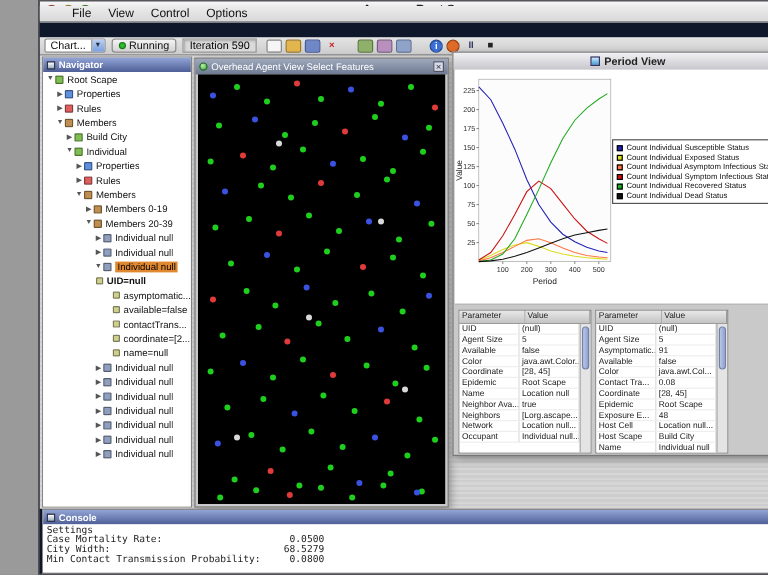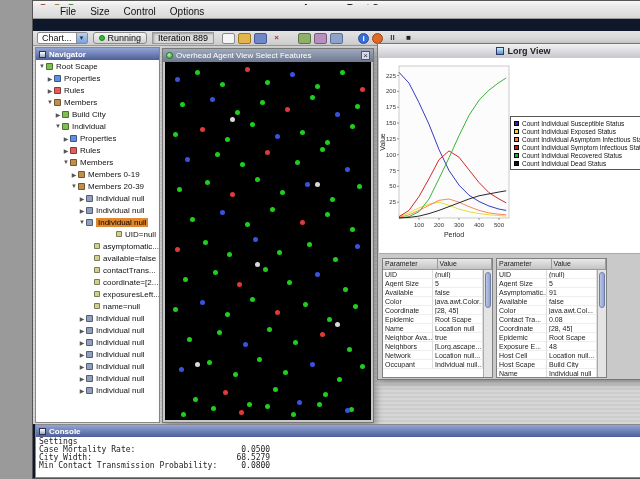--- a/index.html
+++ b/index.html
@@ -100,35 +100,35 @@
     <div class="tl-buttons">
       <span class="tlb red"></span>
       <span class="tlb yellow"></span>
       <span class="tlb green"></span>
     </div>
     <div class="title">Ascape - Root Scape</div>
   </div>
 
   <div class="menubar" id="menubar">
       <div class="menu-item">File</div>
-      <div class="menu-item">Size</div>
+      <div class="menu-item">View</div>
       <div class="menu-item">Control</div>
       <div class="menu-item">Options</div>
     </div>
 
   <div class="toolbar">
     <div class="combo">
       <span>Chart...</span>
       <span class="combo-arrow">▾</span>
     </div>
     <div class="tb-btn">
       <span class="run-dot"></span>
       <span>Running</span>
     </div>
-    <div class="iteration">Iteration 889</div>
+    <div class="iteration">Iteration 590</div>
     <div class="tb-icons" id="tb-icons">
         <div class="tb-icon" style="background: linear-gradient(rgb(245, 245, 245), rgb(245, 245, 245)); border: 1px solid rgb(138, 138, 138);"></div>
         <div class="tb-icon" style="background: linear-gradient(rgb(227, 181, 77), rgb(227, 181, 77)); border: 1px solid rgb(160, 120, 32);"></div>
         <div class="tb-icon" style="background: linear-gradient(rgb(111, 135, 199), rgb(111, 135, 199)); border: 1px solid rgb(68, 89, 154);"></div>
         <div class="tb-icon" style="color: rgb(204, 34, 34);">×</div>
         <div class="tb-icon" style="background: linear-gradient(rgb(143, 176, 106), rgb(143, 176, 106)); border: 1px solid rgb(90, 122, 58); margin-left: 12px;"></div>
         <div class="tb-icon" style="background: linear-gradient(rgb(185, 143, 192), rgb(185, 143, 192)); border: 1px solid rgb(122, 90, 128);"></div>
         <div class="tb-icon" style="background: linear-gradient(rgb(143, 163, 201), rgb(143, 163, 201)); border: 1px solid rgb(90, 111, 154);"></div>
         <div class="tb-icon" style="color: rgb(255, 255, 255); background: linear-gradient(rgb(58, 111, 216), rgb(58, 111, 216)); border: 1px solid rgb(36, 73, 143); border-radius: 50%; width: 11px; margin-left: 12px;">i</div>
         <div class="tb-icon" style="background: linear-gradient(rgb(224, 106, 40), rgb(224, 106, 40)); border: 1px solid rgb(154, 66, 16); border-radius: 50%; width: 11px;"></div>
@@ -208,21 +208,21 @@
           <div class="tree-row" style="padding-left: 42px;">
             <span class="tree-arrow">▶</span>
             <span class="tree-icon agent-icon"></span>
             <span class="tree-label">Individual null</span>
           </div>
           <div class="tree-row selected" style="padding-left: 42px;">
             <span class="tree-arrow">▼</span>
             <span class="tree-icon agent-icon"></span>
             <span class="tree-label">Individual null</span>
           </div>
-          <div class="tree-row" style="padding-left: 72px;">
+          <div class="tree-row" style="padding-left: 36px; font-weight: bold;">
             <span class="tree-arrow"></span>
             <span class="tree-icon property-icon"></span>
             <span class="tree-label">UID=null</span>
           </div>
           <div class="tree-row" style="padding-left: 50px;">
             <span class="tree-arrow"></span>
             <span class="tree-icon property-icon"></span>
             <span class="tree-label">asymptomatic...</span>
           </div>
           <div class="tree-row" style="padding-left: 50px;">
@@ -232,25 +232,20 @@
           </div>
           <div class="tree-row" style="padding-left: 50px;">
             <span class="tree-arrow"></span>
             <span class="tree-icon property-icon"></span>
             <span class="tree-label">contactTrans...</span>
           </div>
           <div class="tree-row" style="padding-left: 50px;">
             <span class="tree-arrow"></span>
             <span class="tree-icon property-icon"></span>
             <span class="tree-label">coordinate=[2...</span>
-          </div>
-          <div class="tree-row" style="padding-left: 50px;">
-            <span class="tree-arrow"></span>
-            <span class="tree-icon property-icon"></span>
-            <span class="tree-label">exposuresLeft...</span>
           </div>
           <div class="tree-row" style="padding-left: 50px;">
             <span class="tree-arrow"></span>
             <span class="tree-icon property-icon"></span>
             <span class="tree-label">name=null</span>
           </div>
           <div class="tree-row" style="padding-left: 42px;">
             <span class="tree-arrow">▶</span>
             <span class="tree-icon agent-icon"></span>
             <span class="tree-label">Individual null</span>
@@ -398,21 +393,21 @@
           <span class="dot" style="left: 150px; top: 120px; background: rgb(216, 216, 216);"></span>
           <span class="dot" style="left: 90px; top: 200px; background: rgb(216, 216, 216);"></span>
           <span class="dot" style="left: 30px; top: 300px; background: rgb(216, 216, 216);"></span>
           <span class="dot" style="left: 170px; top: 260px; background: rgb(216, 216, 216);"></span>
         </div>
     </div>
 
     <div class="frame chart-frame">
       <div class="frame-title chart-title">
         <span class="ct-icon"></span>
-        <span>Lorg View</span>
+        <span>Period View</span>
         <span class="ft-close2">×</span>
       </div>
       <div class="chart-content">
         <svg id="chart-svg" width="290" height="196">
             <rect x="20" y="8" width="110" height="152" fill="#fcfcfc" stroke="#999" stroke-width="0.5"></rect>
             <line x1="18" y1="144.16666666666666" x2="20" y2="144.16666666666666" stroke="#333" stroke-width="0.5"></line>
             <text x="17" y="146.16666666666666" font-size="6" fill="#333" text-anchor="end">25</text>
             <line x1="18" y1="128.33333333333334" x2="20" y2="128.33333333333334" stroke="#333" stroke-width="0.5"></line>
             <text x="17" y="130.33333333333334" font-size="6" fill="#333" text-anchor="end">50</text>
             <line x1="18" y1="112.5" x2="20" y2="112.5" stroke="#333" stroke-width="0.5"></line>

